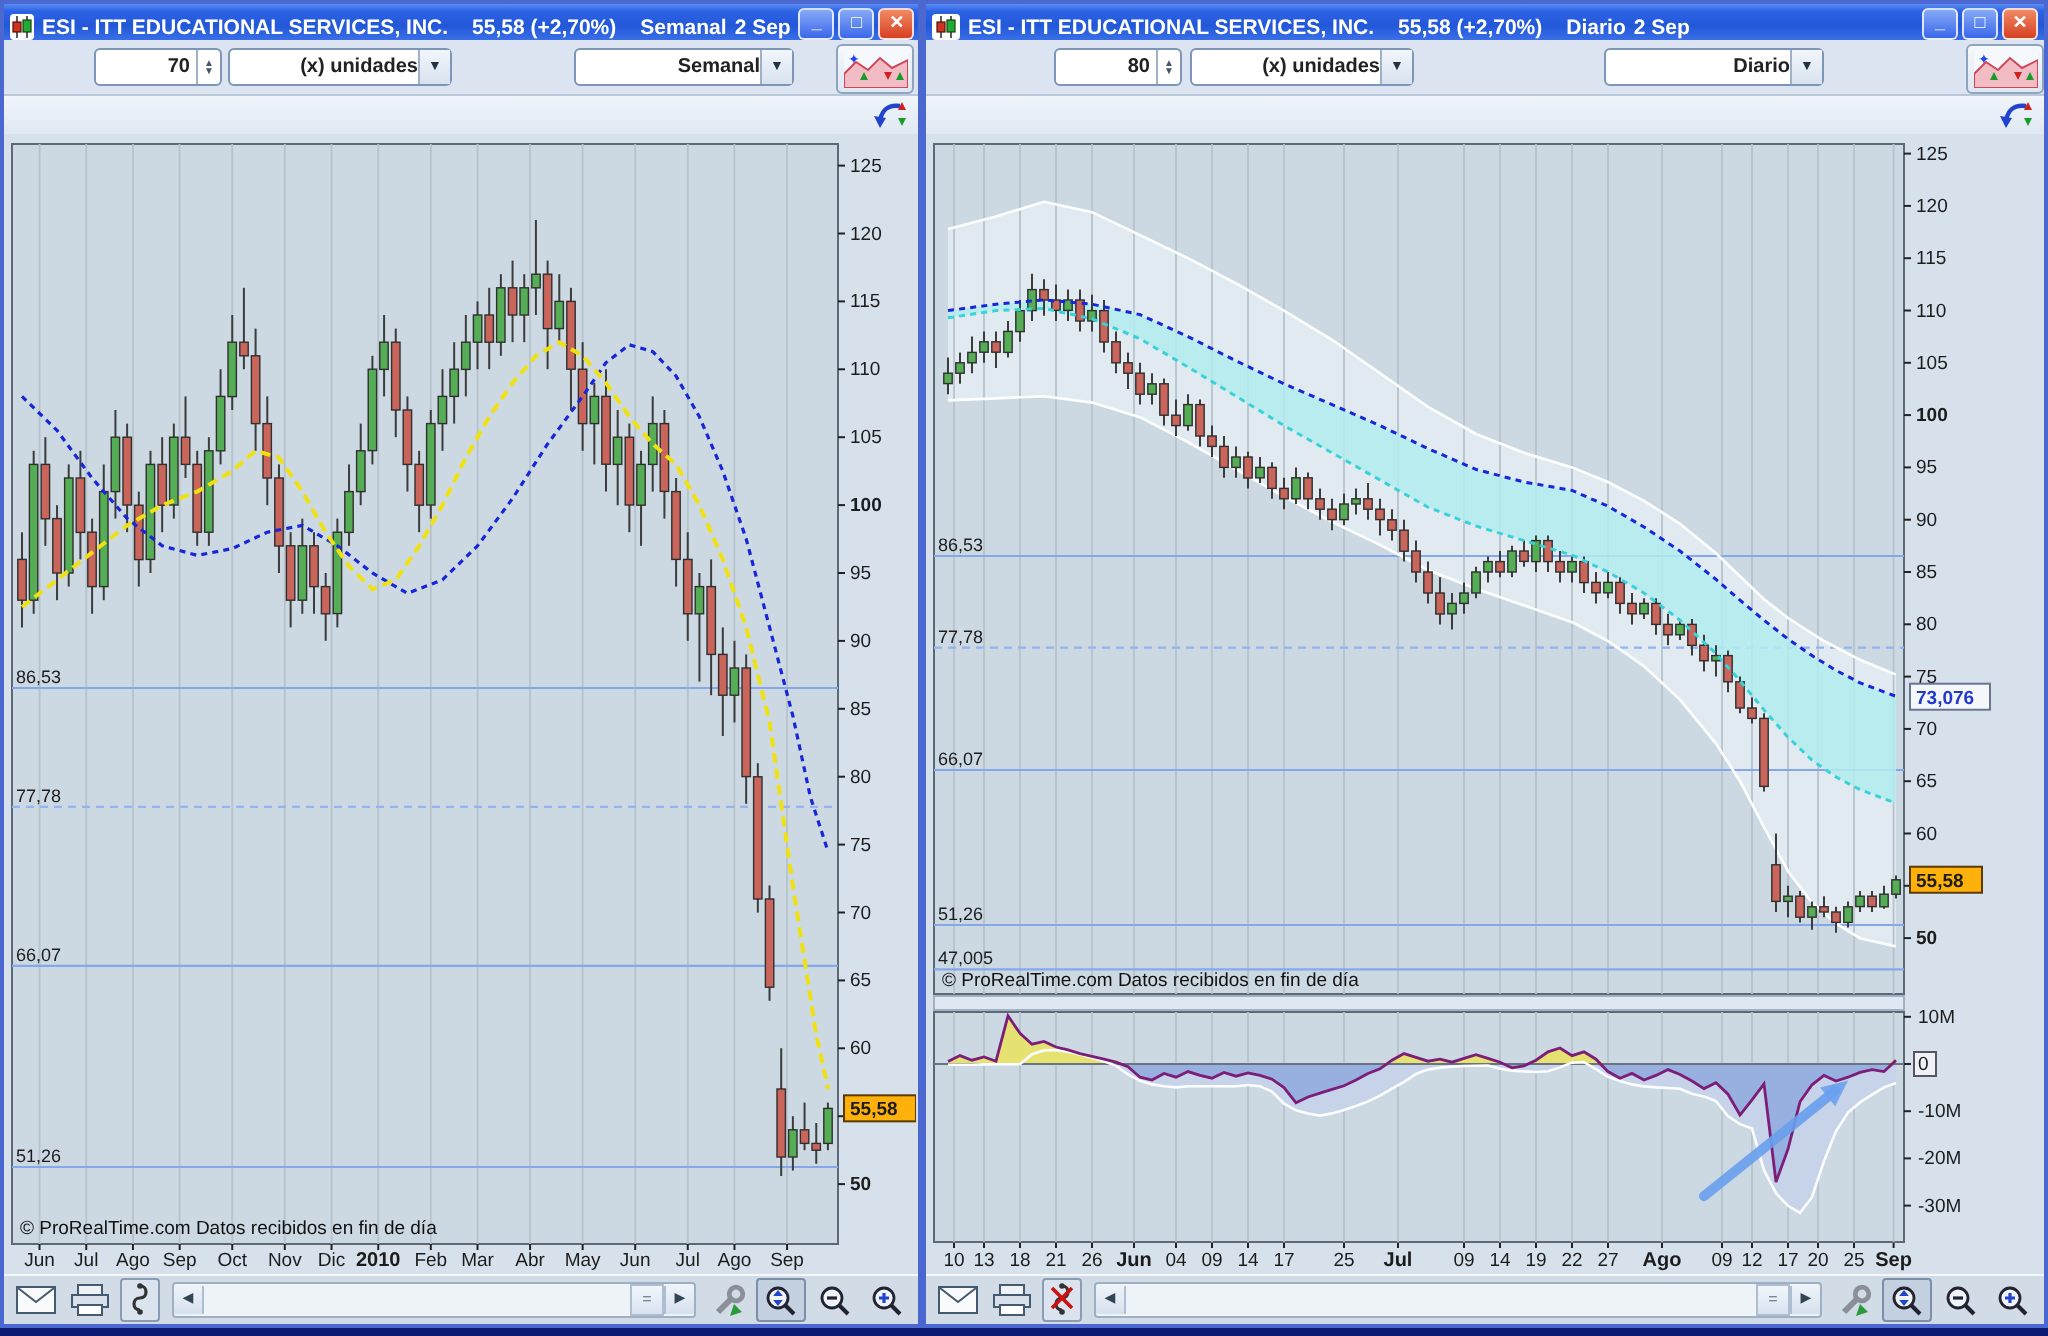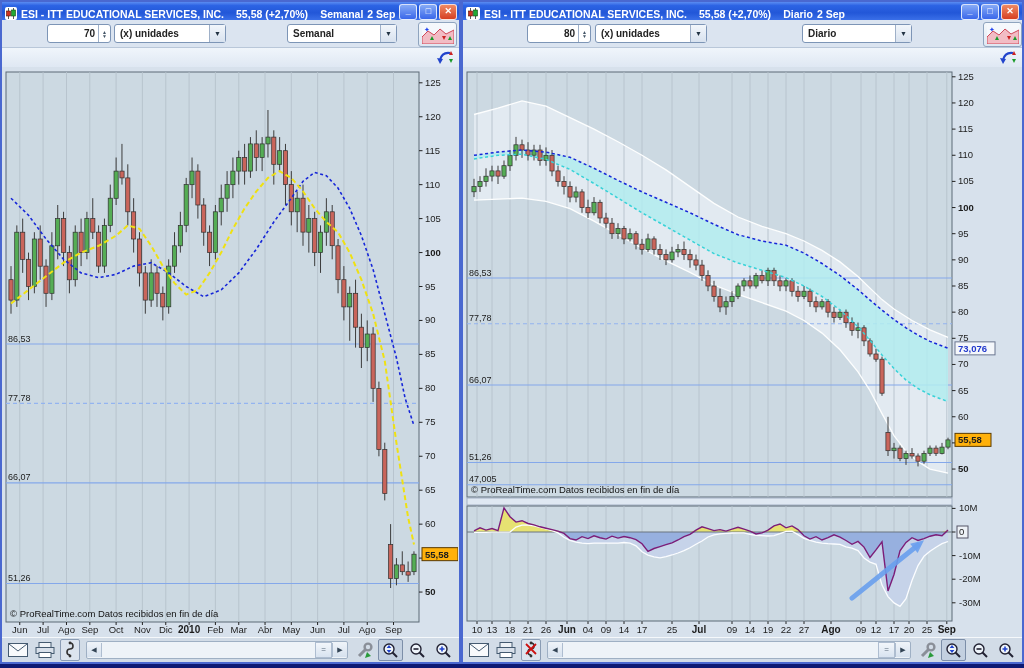--- a/index.html
+++ b/index.html
@@ -21,21 +21,21 @@
         background:linear-gradient(#86aaf6,#3a67ea);}
   .wbtn.close{background:linear-gradient(#f08a64,#d64023);}
   .toolbar{position:relative;height:27px;background:#dbe4f0;border-bottom:1px solid #b9c7d9;}
   .tb-ctrl{position:absolute;top:4px;height:19px;box-sizing:border-box;background:#fff;
            border:1px solid #7d95b6;border-radius:3px;font-size:10px;font-weight:bold;color:#222;
            display:flex;align-items:center;}
   .spinner{justify-content:flex-end;}
   .spinner .val{flex:1;text-align:right;padding-right:3px;}
   .spin-col{width:11px;height:100%;border-left:1px solid #9fb0c8;display:flex;flex-direction:column;
             align-items:center;justify-content:center;font-size:5px;color:#456;line-height:4px;}
-  .dd .lbl{flex:1;padding-left:5px;white-space:nowrap;}
+  .dd .lbl{flex:1;padding-left:5px;white-space:nowrap;text-align:right;}
   .dd .dbtn{width:15px;height:100%;border-left:1px solid #9fb0c8;background:linear-gradient(#f2f6fb,#d8e2ef);
             display:flex;align-items:center;justify-content:center;font-size:7px;color:#234;}
   .iconbtn{position:absolute;top:2px;width:37px;height:23px;background:linear-gradient(#f6f9fc,#dde7f2);
            border:1px solid #8fa4be;border-radius:3px;display:flex;align-items:center;justify-content:center;}
   .substrip{height:19px;background:linear-gradient(#f0f5fb,#dfe8f3);position:relative;}
   .substrip .cmp{position:absolute;right:6px;top:2px;}
   .chart-svg{position:absolute;left:0;top:0;}
   svg text{font-family:"Liberation Sans",sans-serif;}
   .statusbar{position:absolute;left:0;right:0;bottom:0;height:24px;background:#d2dce7;
              border-top:1px solid #f5f8fb;display:flex;align-items:center;padding:0 4px;gap:3px;}

